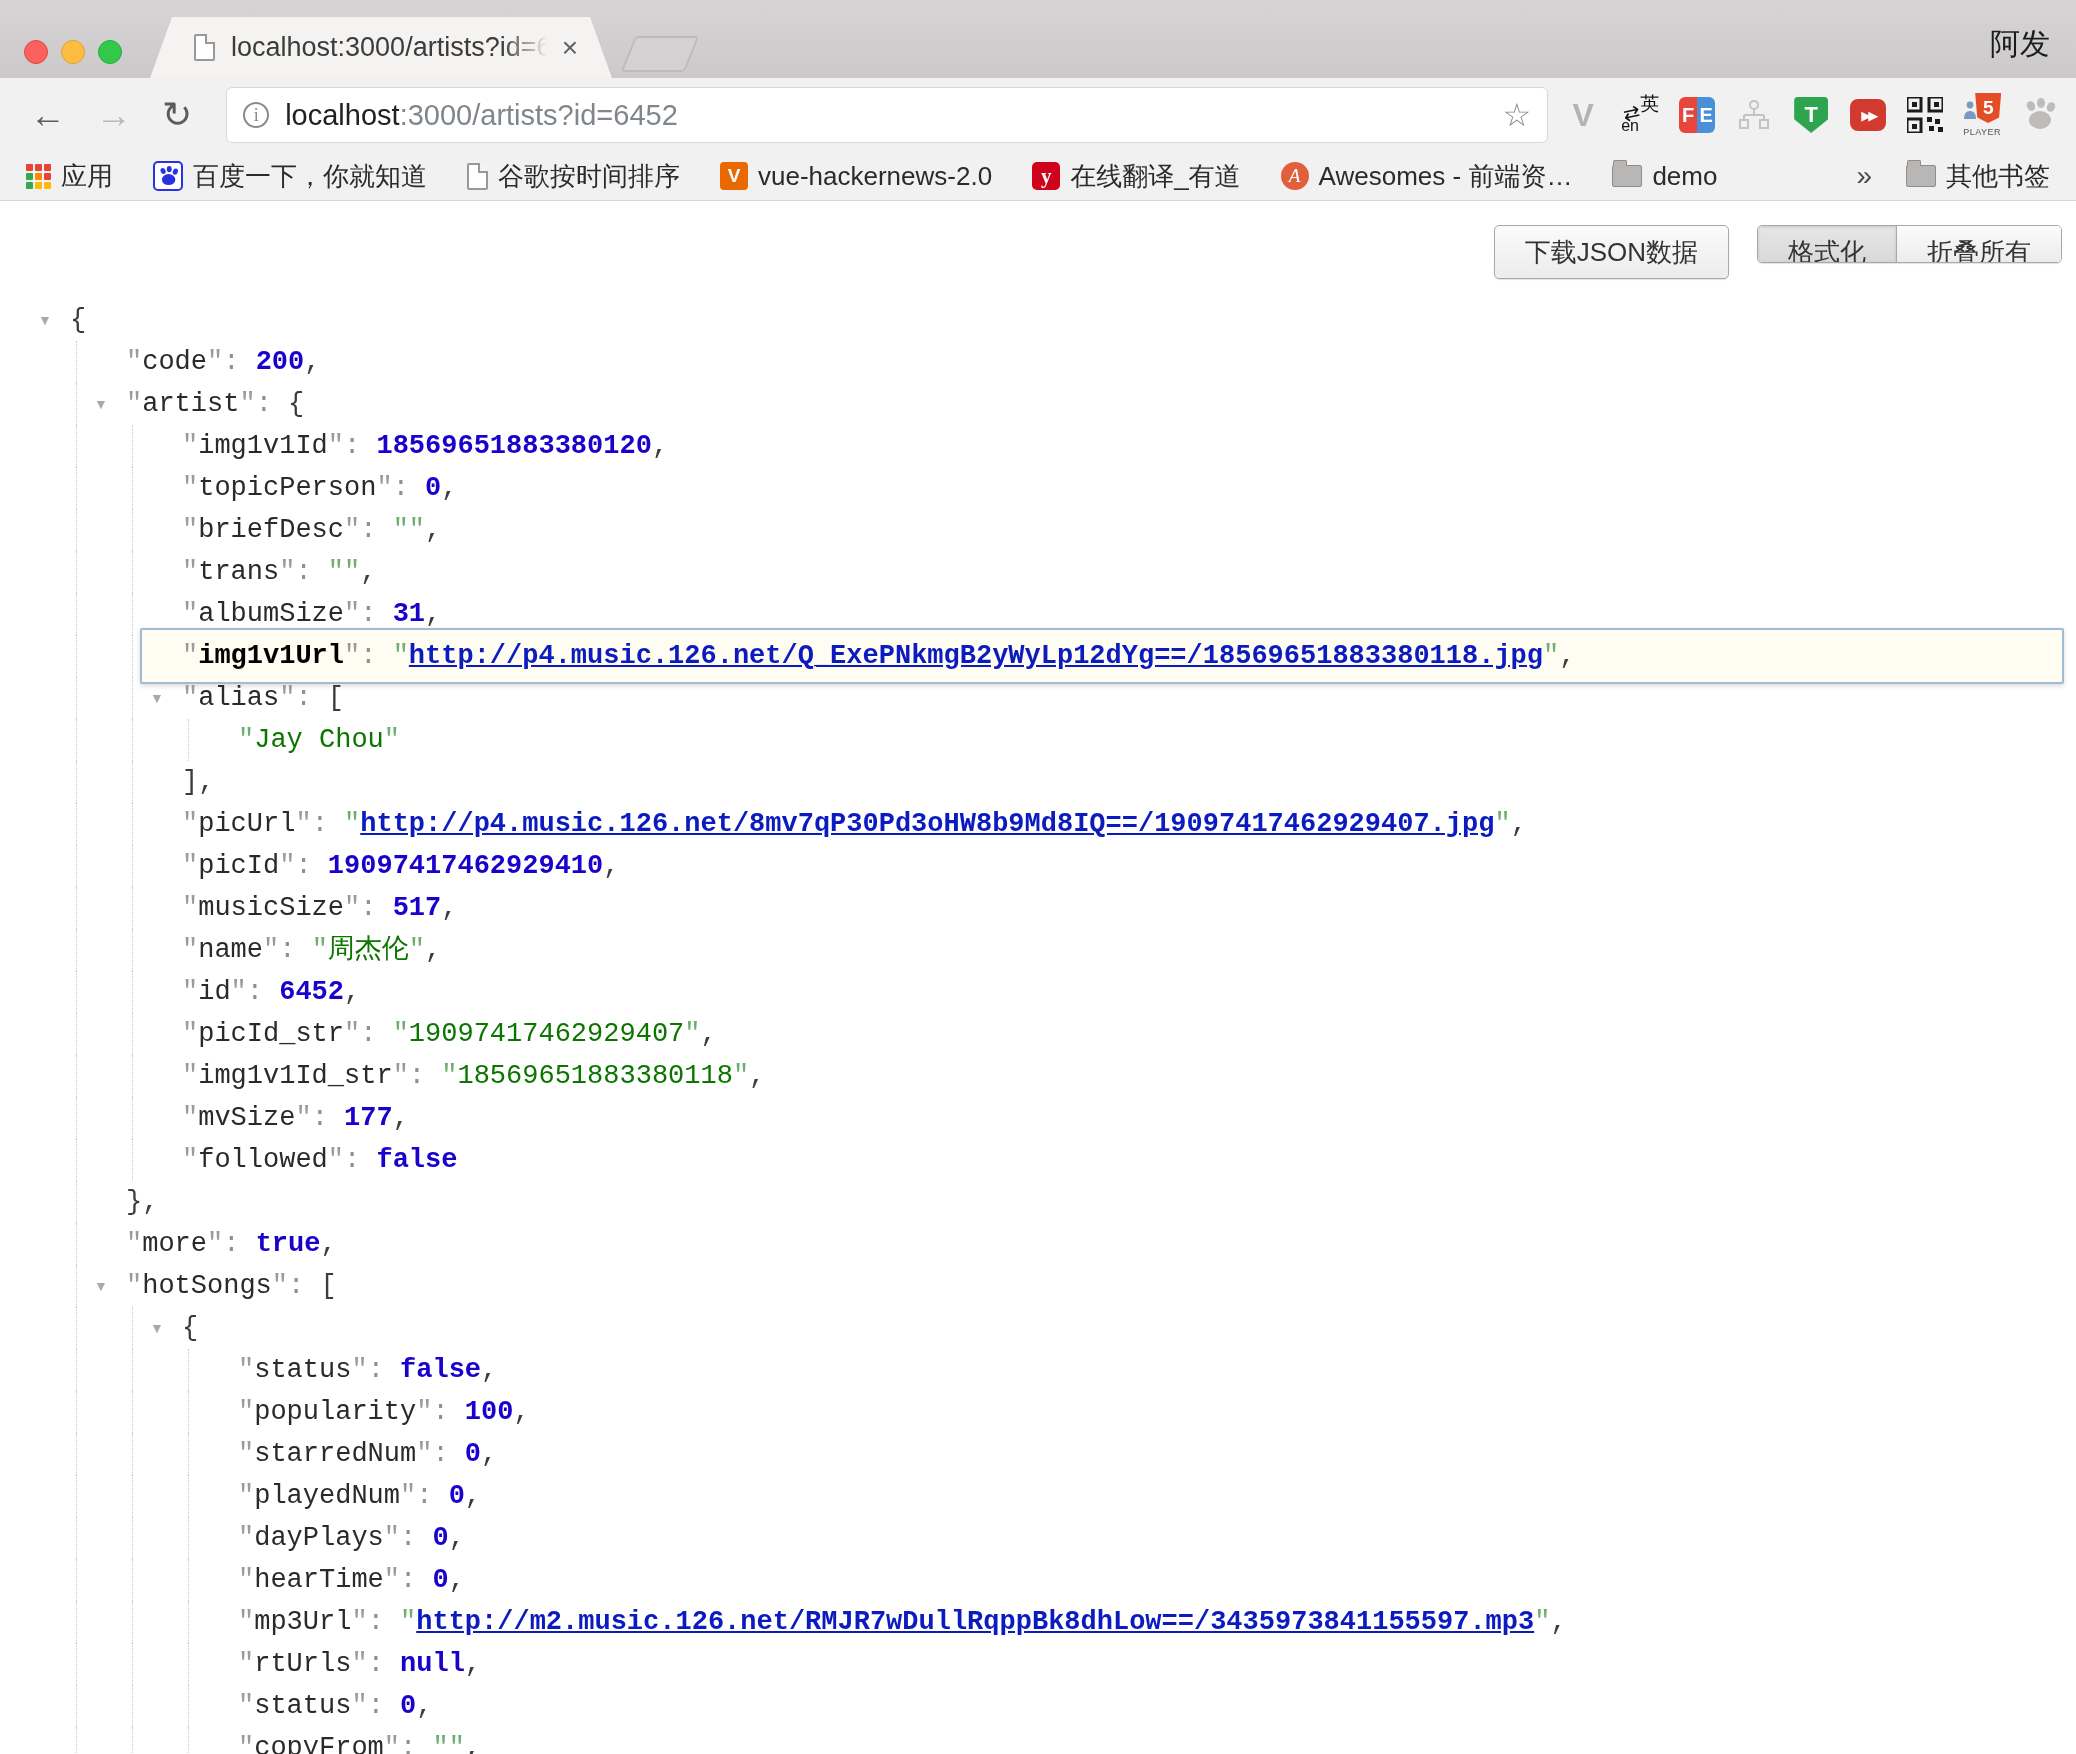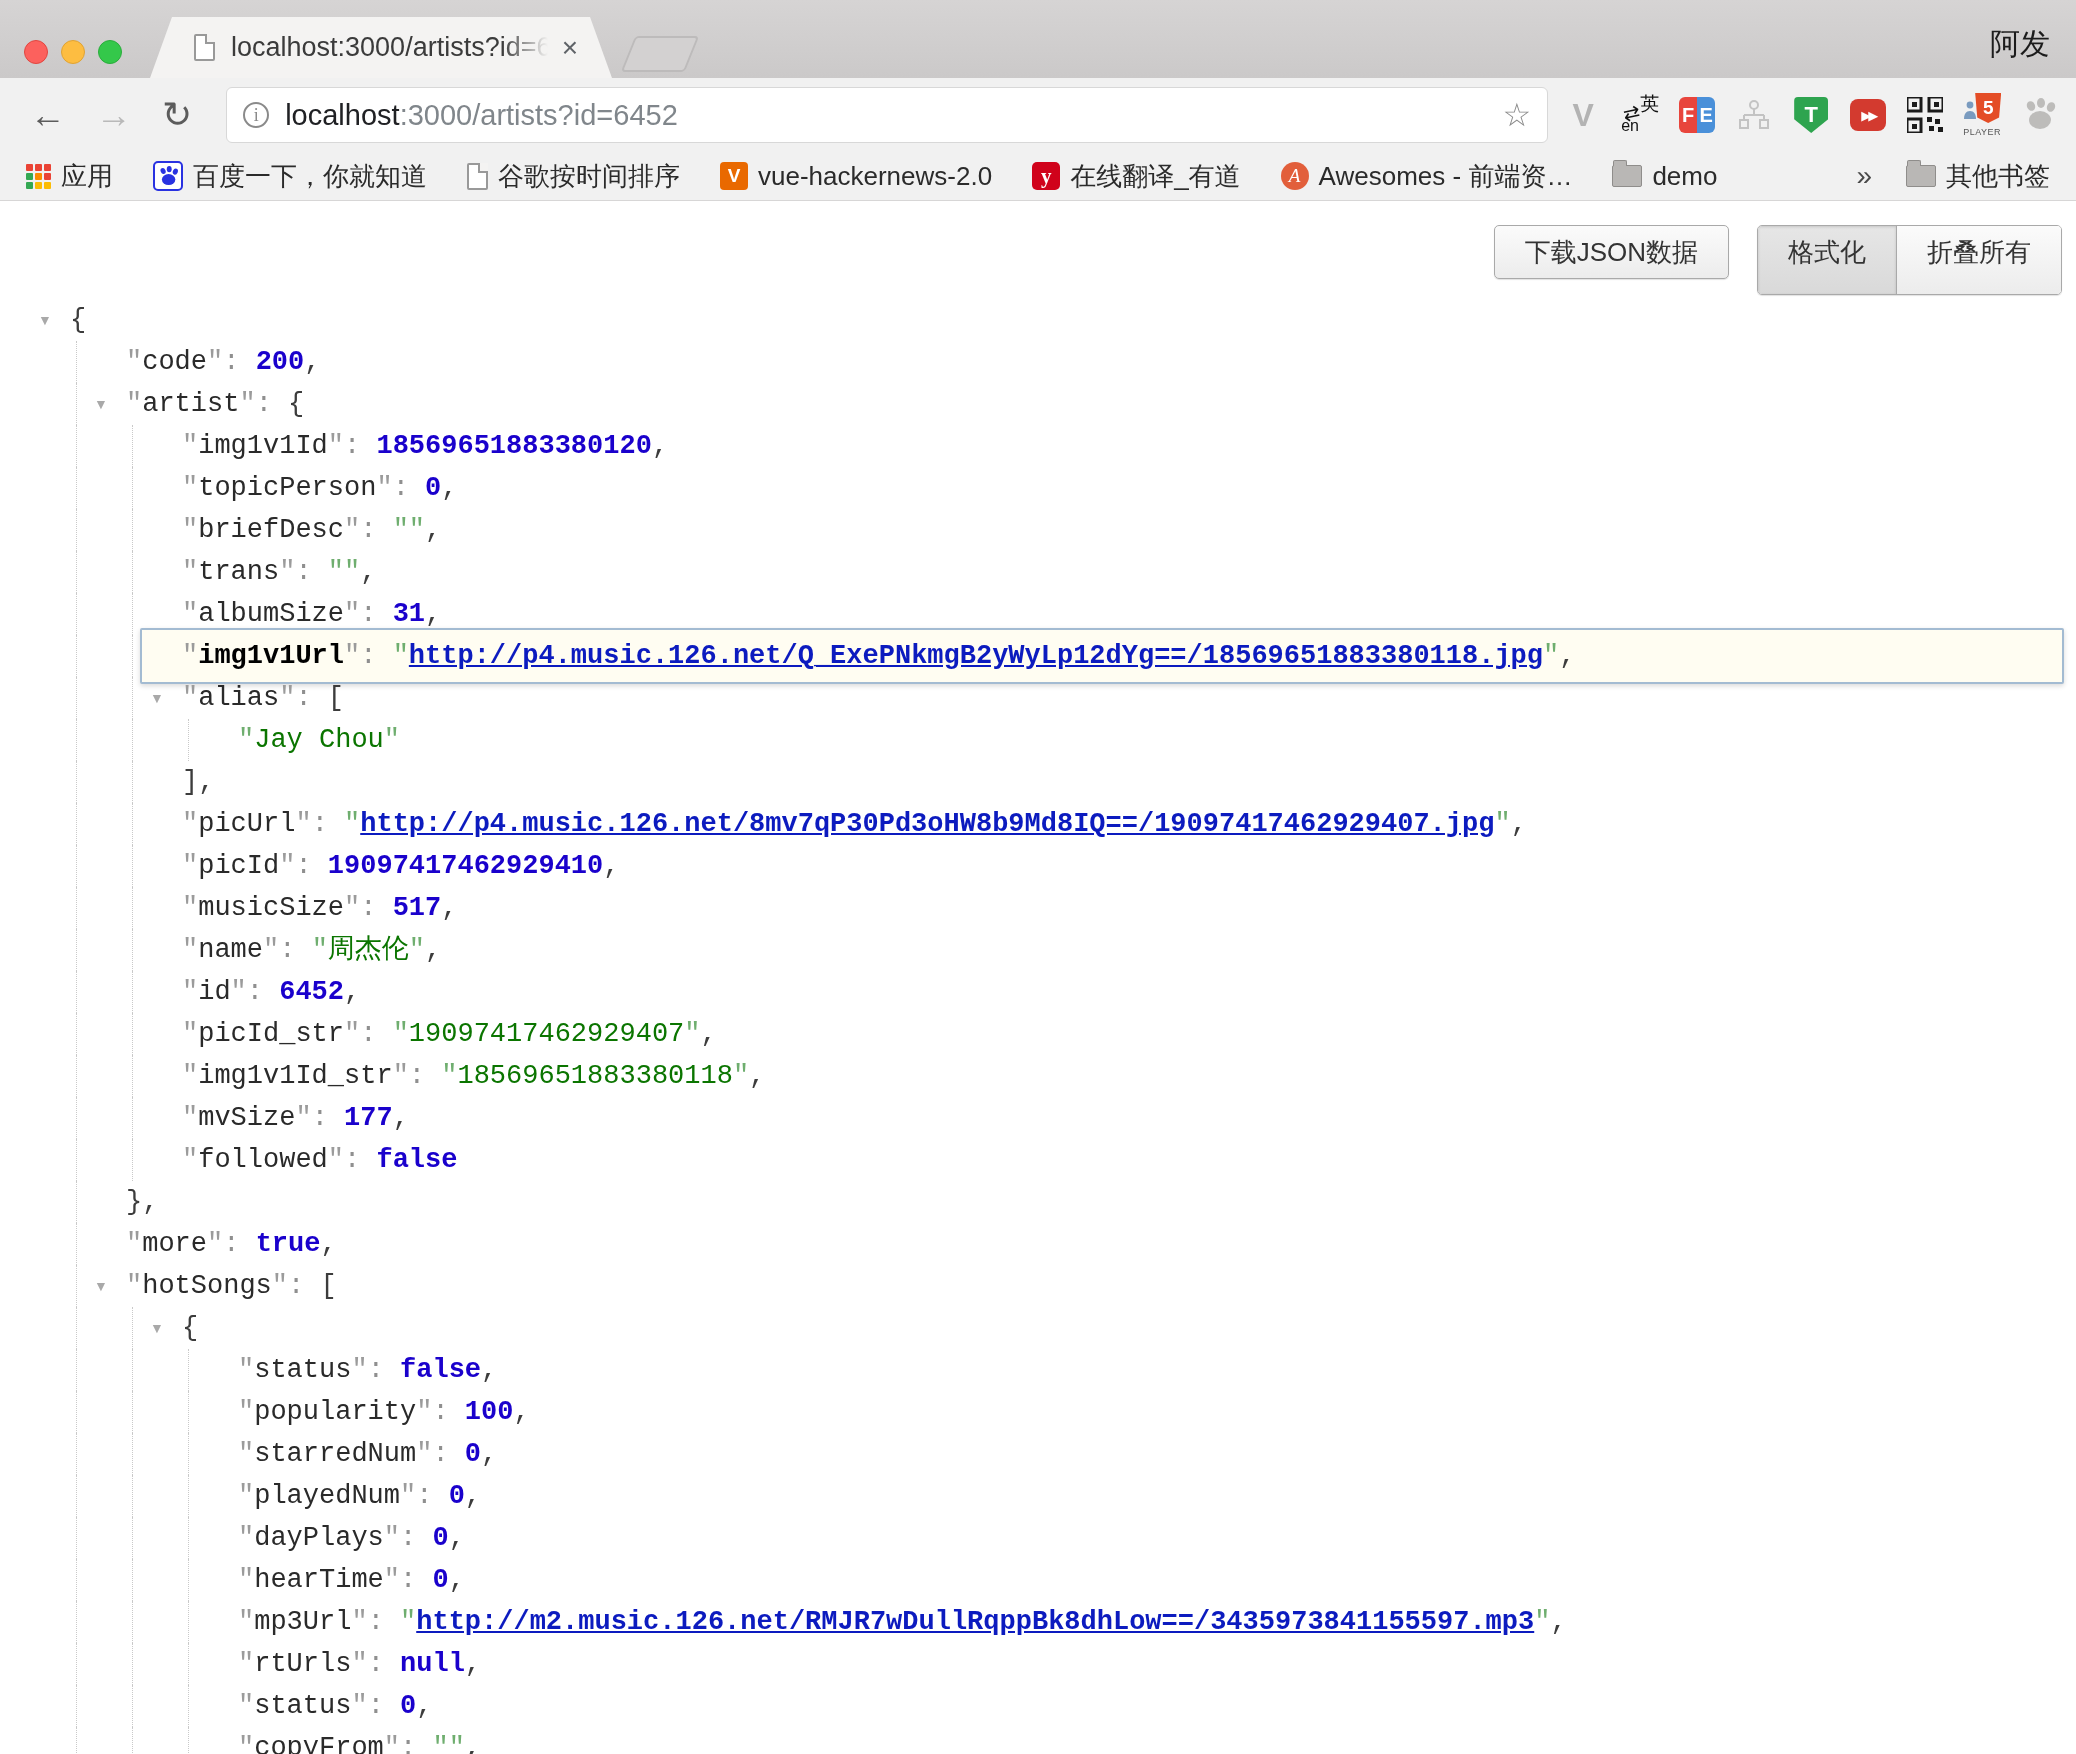--- a/index.html
+++ b/index.html
@@ -84,21 +84,21 @@
   .folder{position:relative;width:30px;height:22px;background:#b9b7b5;border:1px solid #8f8d8b;border-radius:2px;flex:none;}
   .folder::before{content:"";position:absolute;top:-6px;left:0;width:12px;height:5px;background:#b9b7b5;
                   border:1px solid #8f8d8b;border-bottom:none;border-radius:2px 2px 0 0;}
   .bm-spacer{flex:1;}
   .overflow-chevron{font-size:28px;color:#4a4a4a;margin-right:34px;cursor:pointer;}
   
   .content{position:relative;height:1553px;background:#fff;}
   .actions{position:absolute;top:24px;right:14px;display:flex;gap:28px;font-size:26px;color:#333;}
   .btn{height:54px;line-height:52px;padding:0 30px;background:linear-gradient(#fbfbfb,#ececec);
        border:1px solid #a9a9a9;border-radius:5px;cursor:pointer;box-shadow:0 1px 1px rgba(0,0,0,.12);}
-  .segmented{display:flex;border:1px solid #a9a9a9;border-radius:5px;overflow:hidden;height:70px;
+  .segmented{display:flex;border:1px solid #a9a9a9;border-radius:5px;overflow:hidden;height:38px;
              box-shadow:0 1px 1px rgba(0,0,0,.12);}
   .seg{line-height:52px;padding:0 30px;cursor:pointer;background:linear-gradient(#fbfbfb,#ececec);}
   .seg.active{background:linear-gradient(#e6e6e6,#d9d9d9);box-shadow:inset 0 1px 3px rgba(0,0,0,.15);}
   .seg + .seg{border-left:1px solid #a9a9a9;}
   #json-root{position:absolute;top:98px;left:0;right:0;}
   .jline{position:relative;height:42px;}
   .jline .code{display:inline-block;white-space:pre;font-family:"Liberation Mono","DejaVu Sans Mono",monospace;
                font-size:27px;line-height:42px;}
   .guide{position:absolute;top:0;bottom:0;width:0;border-left:1px dotted #c9c9c9;}
   .tri{position:absolute;top:0;line-height:42px;font-size:14px;color:#a9a9a9;cursor:pointer;font-weight:normal;}

